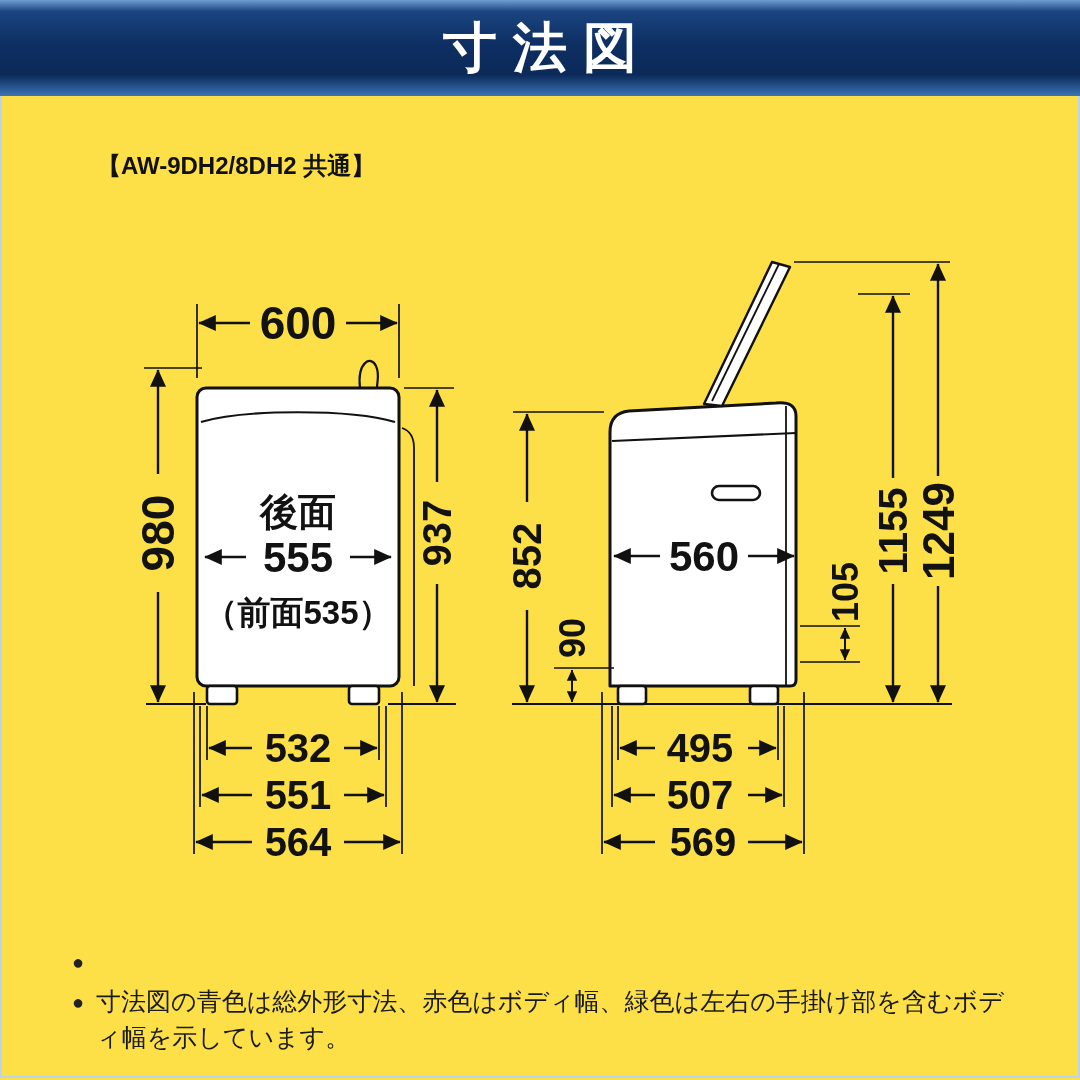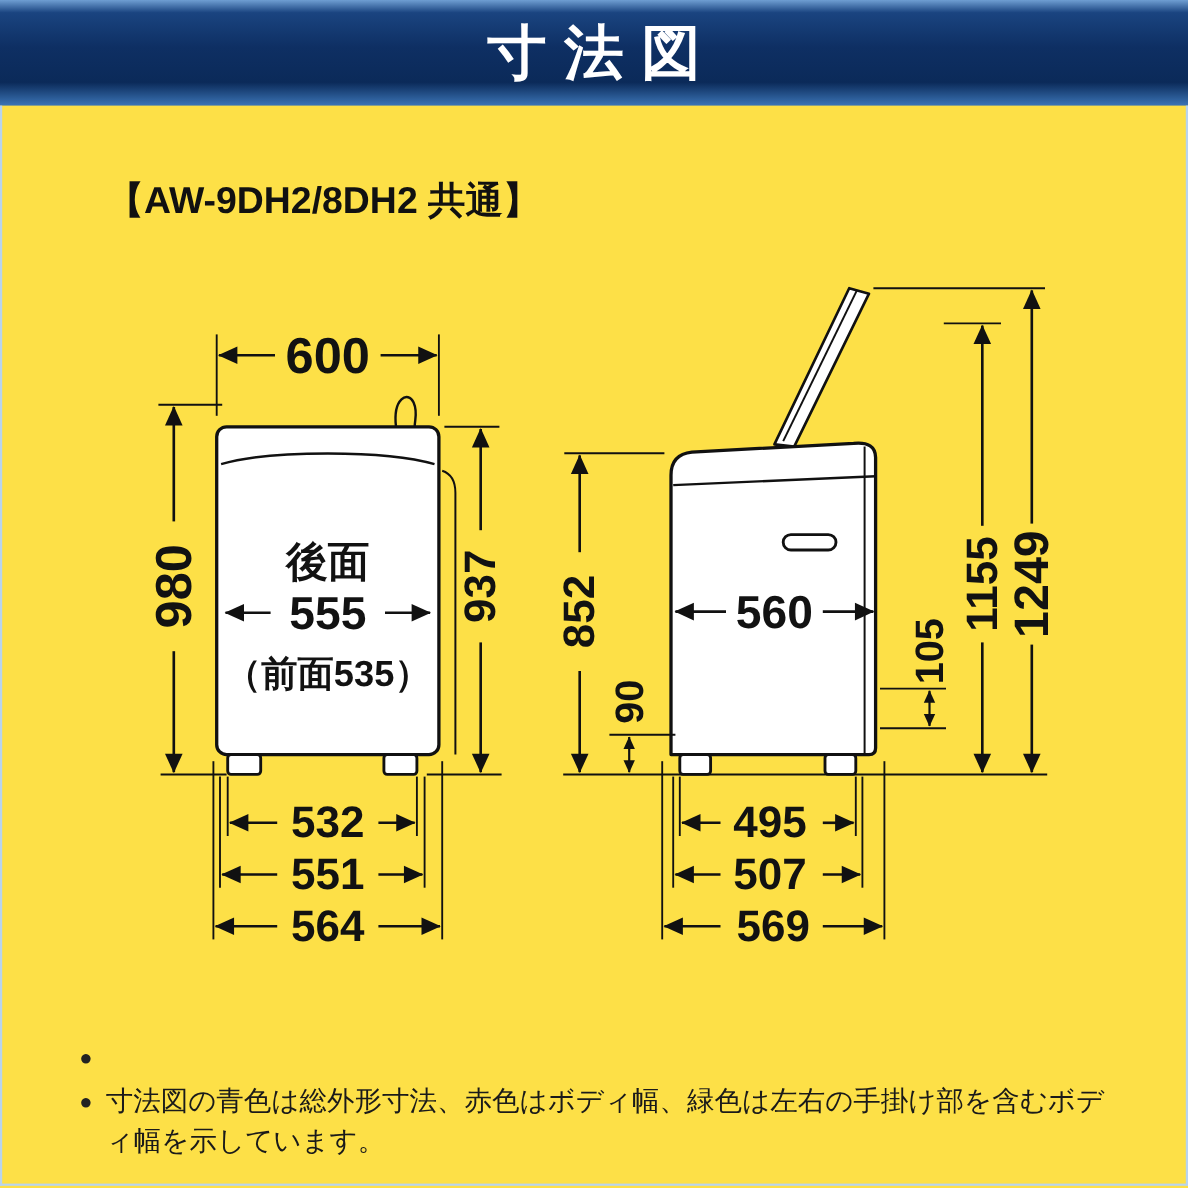--- a/index.html
+++ b/index.html
@@ -18,22 +18,22 @@
   .banner h1{
     margin:0;color:#ffffff;font-size:54px;font-weight:bold;
     letter-spacing:16px;text-indent:16px;
   }
   
   .content-frame{
     position:absolute;left:0;top:96px;width:1076px;height:980px;
     border:2px solid #b8d4ee;border-top:none;pointer-events:none;
   }
   .model-label{
-    position:absolute;left:97px;top:160px;
-    font-size:34px;font-weight:bold;color:#111;
+    position:absolute;left:97px;top:150px;
+    font-size:24px;font-weight:bold;color:#111;
   }
   .diagram-svg{position:absolute;left:0;top:0;width:1080px;height:1080px;}
   .outline{fill:#ffffff;stroke:#111;stroke-width:3;stroke-linejoin:round;}
   .detail{fill:none;stroke:#111;stroke-width:2.2;}
   .thin{fill:none;stroke:#111;stroke-width:1.8;}
   .foot{fill:#ffffff;stroke:#111;stroke-width:2.6;}
   .dline{fill:none;stroke:#111;stroke-width:2.4;}
   .dline-s{fill:none;stroke:#111;stroke-width:2;}
   .ext{fill:none;stroke:#111;stroke-width:1.7;}
   svg text{fill:#121212;font-family:"Liberation Sans","DejaVu Sans",sans-serif;font-weight:bold;}

